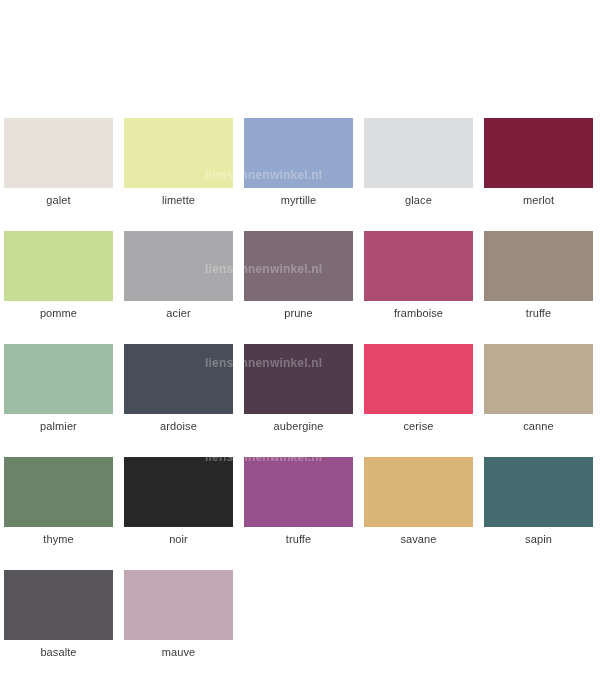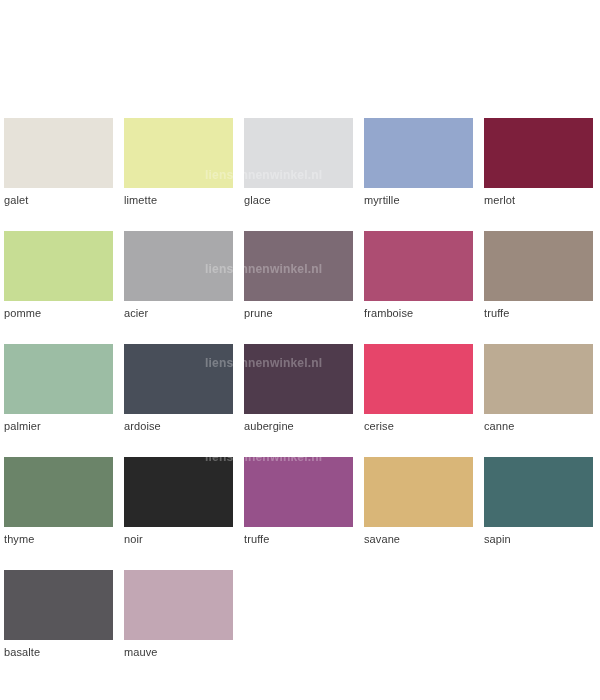--- a/index.html
+++ b/index.html
@@ -47,20 +47,21 @@
 
   .swatch-label {
     display: block;
     margin-top: 6px;
     font-family: "Liberation Sans", sans-serif;
     font-size: 11px;
     line-height: 13px;
     color: #3a3a3a;
     letter-spacing: 0.1px;
     white-space: nowrap;
+    text-align: center;
   }
 
   
   #watermark-layer {
     position: absolute;
     left: 0;
     top: 0;
     width: 600px;
     height: 700px;
     pointer-events: none;
@@ -92,26 +93,26 @@
   <div id="swatch-grid">
       <div class="swatch-cell">
         <span class="swatch-chip" style="background-color: rgb(230, 226, 217);"></span>
         <span class="swatch-label">galet</span>
       </div>
       <div class="swatch-cell">
         <span class="swatch-chip" style="background-color: rgb(232, 235, 165);"></span>
         <span class="swatch-label">limette</span>
       </div>
       <div class="swatch-cell">
+        <span class="swatch-chip" style="background-color: rgb(148, 167, 205);"></span>
+        <span class="swatch-label">myrtille</span>
+      </div>
+      <div class="swatch-cell">
         <span class="swatch-chip" style="background-color: rgb(220, 221, 223);"></span>
         <span class="swatch-label">glace</span>
-      </div>
-      <div class="swatch-cell">
-        <span class="swatch-chip" style="background-color: rgb(148, 167, 205);"></span>
-        <span class="swatch-label">myrtille</span>
       </div>
       <div class="swatch-cell">
         <span class="swatch-chip" style="background-color: rgb(125, 31, 60);"></span>
         <span class="swatch-label">merlot</span>
       </div>
       <div class="swatch-cell">
         <span class="swatch-chip" style="background-color: rgb(199, 221, 148);"></span>
         <span class="swatch-label">pomme</span>
       </div>
       <div class="swatch-cell">

